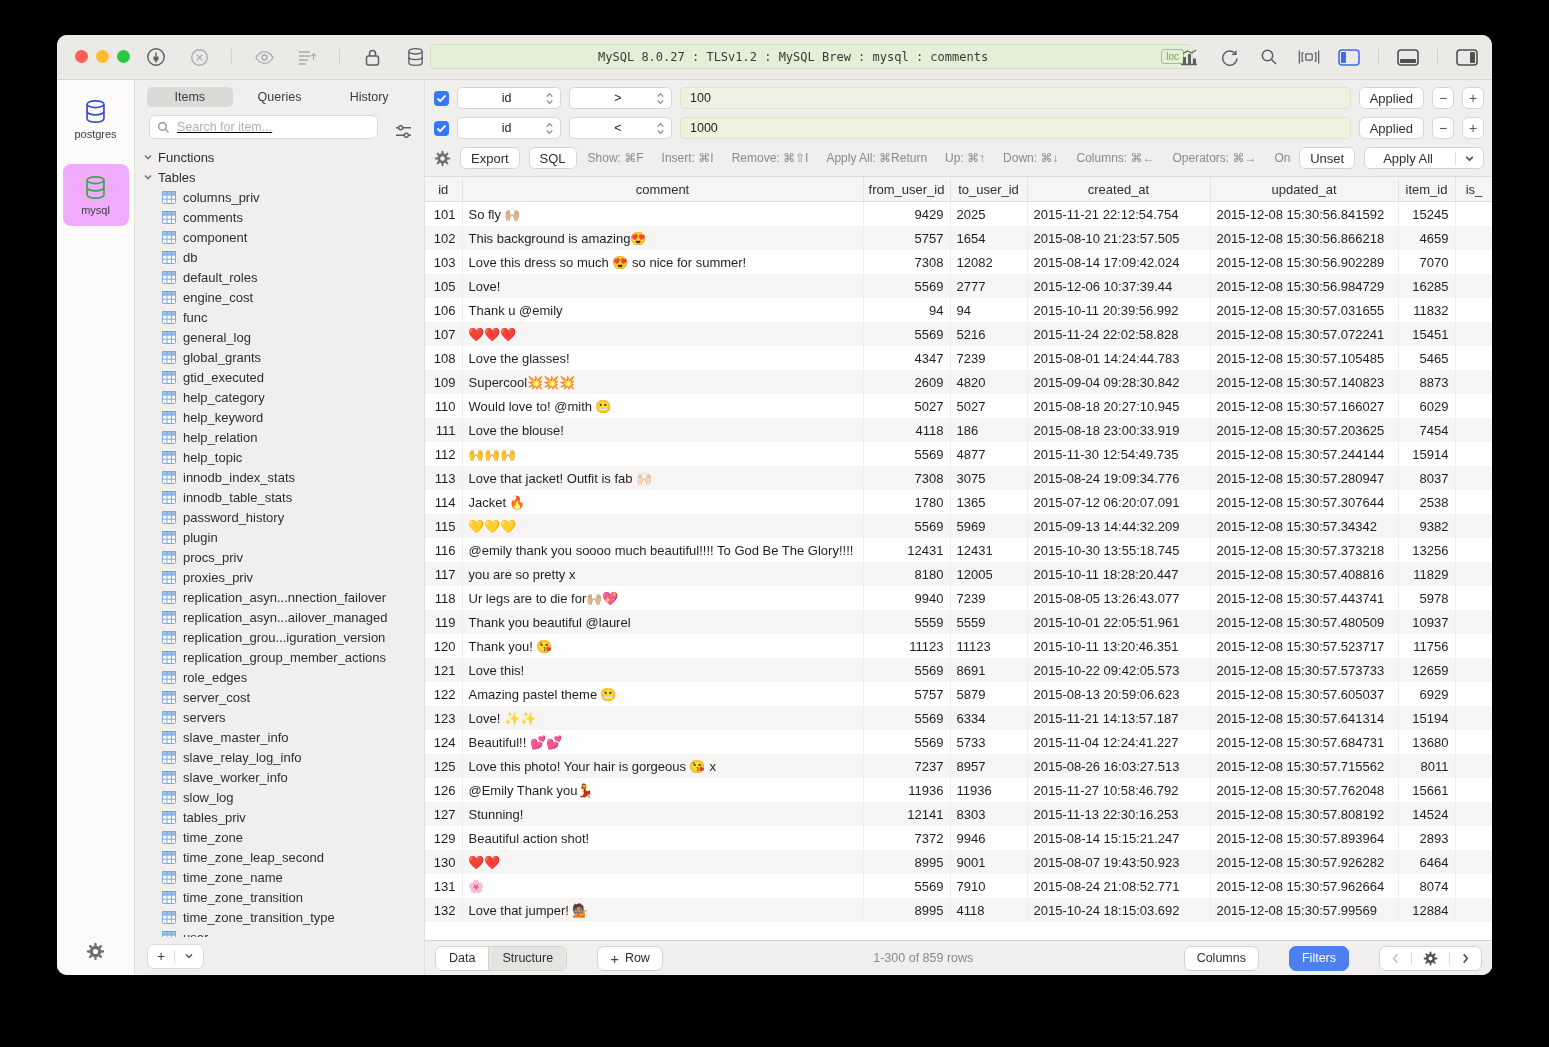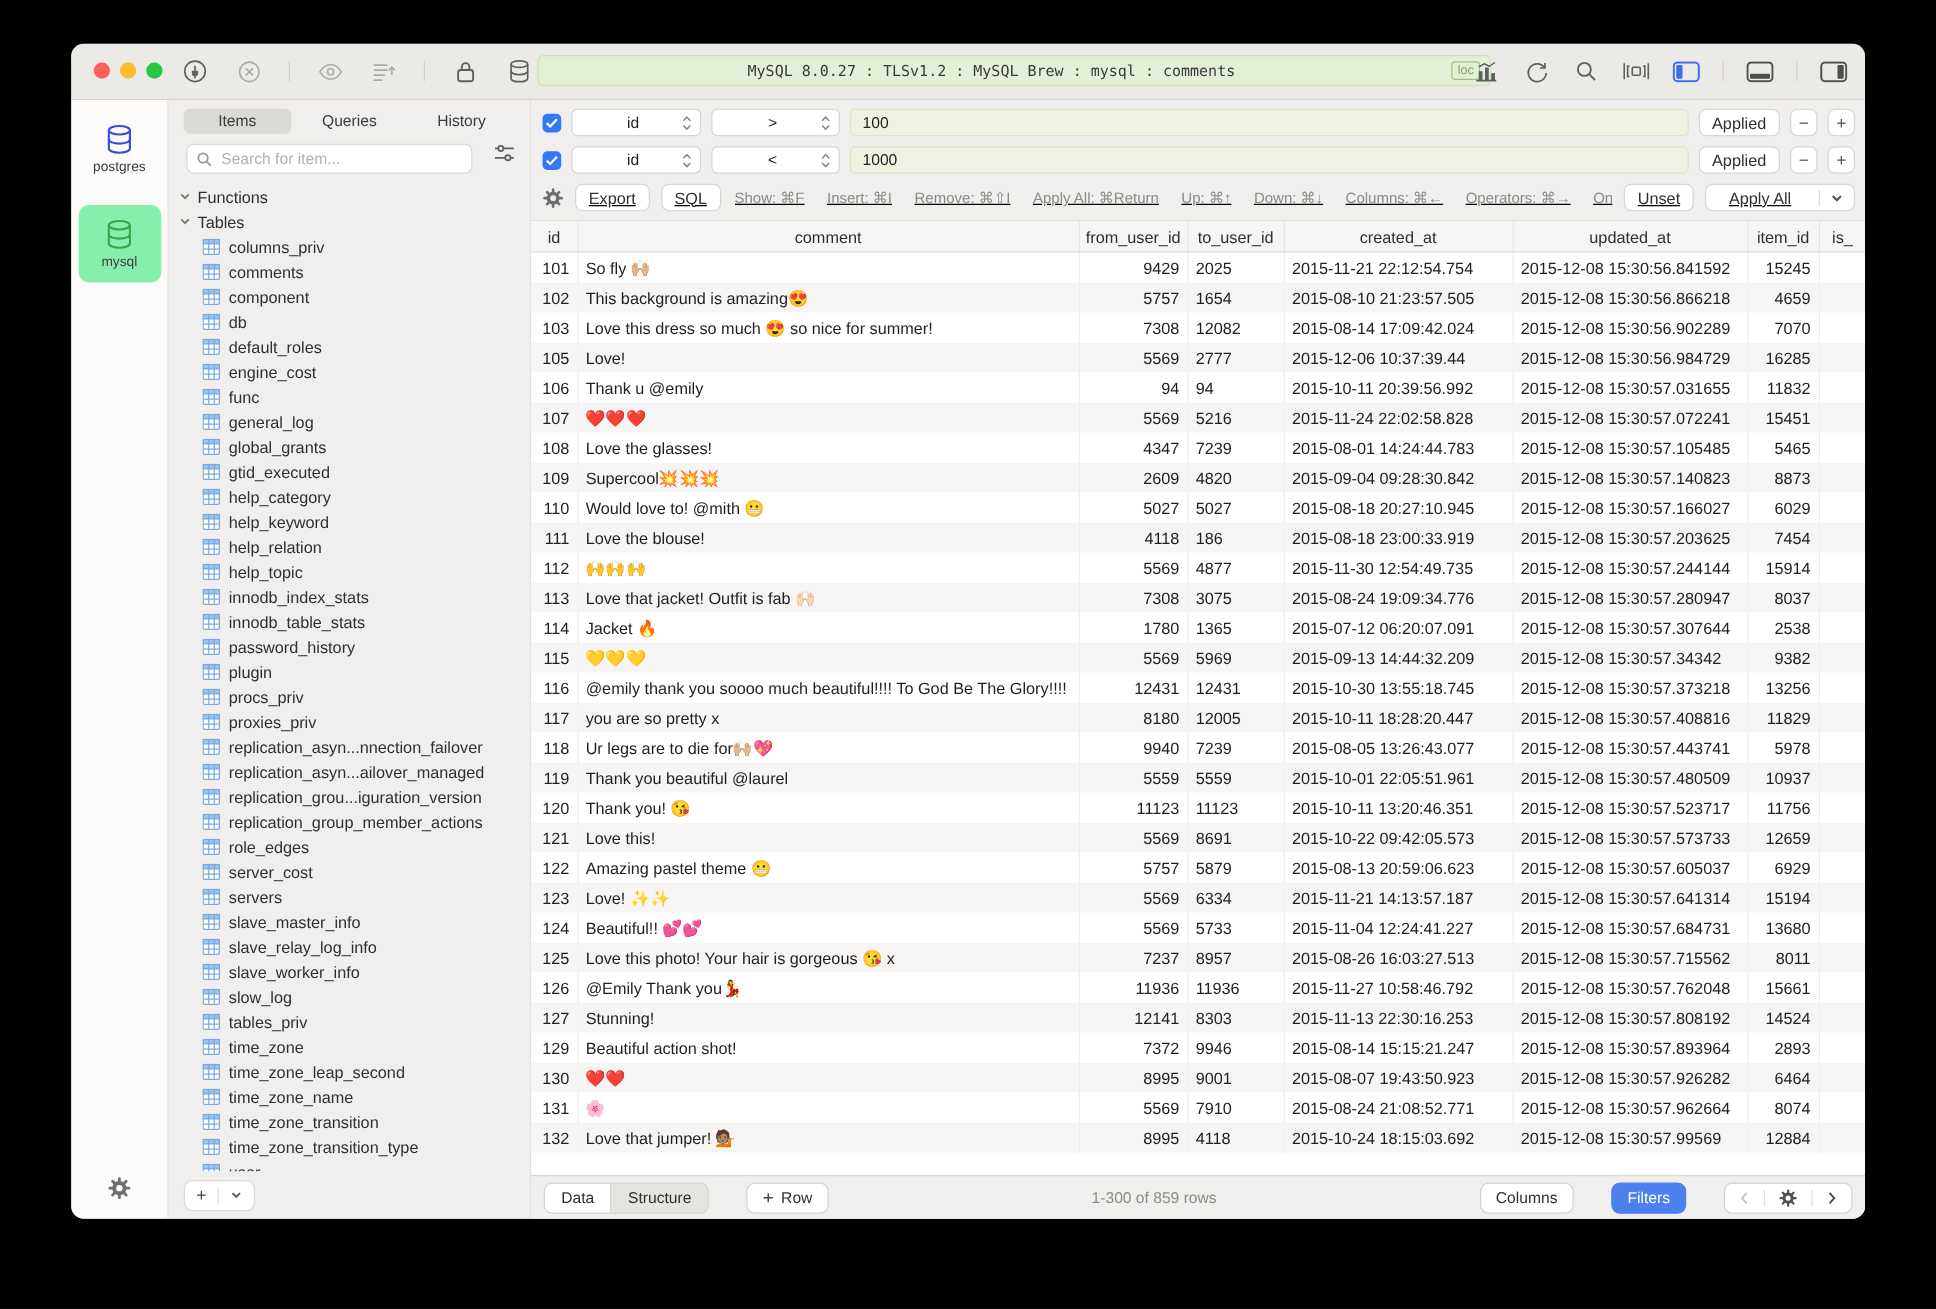--- a/index.html
+++ b/index.html
@@ -20,30 +20,30 @@
   .title-pill{position:absolute;left:373px;top:9px;width:763px;height:25px;background:#e3efd6;
     border:1px solid #cfe0bb;border-radius:5px;display:flex;align-items:center;box-sizing:border-box;padding:0 8px;gap:14px;}
   .title-text{flex:1;text-align:center;font-family:"DejaVu Sans Mono",monospace;font-size:12px;color:#3a3a3a;
     white-space:nowrap;overflow:hidden;}
   .loc-badge{font-size:10px;color:#74a957;border:1px solid #9cc47e;border-radius:3px;padding:0 4px;line-height:13px;}
   
   .body-row{flex:1;display:flex;min-height:0;}
   
   .rail{width:78px;background:#fcfbfa;border-right:1px solid #e2e0dd;display:flex;flex-direction:column;align-items:center;padding-top:8px;box-sizing:border-box;}
   .conn{width:66px;height:62px;border-radius:8px;display:flex;flex-direction:column;align-items:center;justify-content:center;gap:3px;margin-bottom:14px;cursor:default;}
-  .conn.selected{background:#86efac;}
+  .conn.selected{background:#f0abfc;}
   .conn-label{font-size:11px;color:#3c3c3c;}
   .rail-spacer{flex:1;}
   .rail-gear{margin-bottom:10px;}
   
   .sidebar{width:290px;background:#f0efed;border-right:1px solid #e2e0dd;display:flex;flex-direction:column;box-sizing:border-box;min-height:0;}
   .side-tabs{display:flex;align-items:center;padding:7px 12px 4px 12px;gap:4px;}
   .side-tab{flex:1;text-align:center;font-size:12.5px;color:#3c3c3c;padding:3px 0;border-radius:5px;}
   .side-tab.active{background:#dcdad6;}
-  .search-row{display:flex;align-items:flex-start;gap:17px;padding:4px 12px 6px 14px;}
+  .search-row{display:flex;align-items:flex-end;gap:17px;padding:4px 12px 6px 14px;text-decoration:underline;}
   .searchbox{flex:1;height:24px;background:#fff;border:1px solid #dbd9d6;border-radius:6px;display:flex;align-items:center;padding:0 7px;gap:5px;box-sizing:border-box;}
   .searchbox input{border:none;outline:none;flex:1;font-size:12.5px;color:#333;background:transparent;font-family:"Liberation Sans",sans-serif;}
   .searchbox input::placeholder{color:#b3b1ae;}
   .tree{flex:1;overflow:hidden;padding-top:2px;}
   .tree-group{display:flex;align-items:center;height:20px;padding-left:8px;gap:5px;font-size:13px;color:#2f2f2f;}
   .tree-item{display:flex;align-items:center;height:20px;padding-left:27px;gap:7px;font-size:13px;color:#2f2f2f;white-space:nowrap;}
   .tbl-icon{display:flex;align-items:center;}
   .side-bottom{height:38px;display:flex;align-items:center;padding-left:12px;}
   .addbtn{height:23px;background:#fff;border:1px solid #dbd9d6;border-radius:7px;display:flex;align-items:center;}
   .addbtn .seg{padding:0 9px;font-size:14px;color:#444;display:flex;align-items:center;height:100%;}
@@ -54,21 +54,21 @@
   .filter-row{display:flex;align-items:center;gap:8px;height:22px;}
   .checkbox{width:15px;height:15px;border-radius:4px;background:#3478f6;display:flex;align-items:center;justify-content:center;flex:0 0 auto;}
   .popup{height:22px;background:#fff;border:1px solid #d8d6d3;border-radius:5px;display:flex;align-items:center;box-sizing:border-box;padding:0 6px 0 10px;font-size:12.5px;color:#222;}
   .popup .popup-label{flex:1;text-align:center;}
   .popup.colsel{width:104px;} .popup.opsel{width:103px;}
   .filter-value{flex:1;height:22px;background:#edf3e0;border:1px solid #dde4ca;border-radius:4px;box-sizing:border-box;
     font-size:12.5px;color:#222;padding:0 9px;outline:none;font-family:"Liberation Sans",sans-serif;}
   .btn{height:22px;background:#fff;border:1px solid #d8d6d3;border-radius:6px;font-size:13px;color:#2f2f2f;
     display:inline-flex;align-items:center;justify-content:center;padding:0 10px;box-sizing:border-box;white-space:nowrap;}
   .btn.sq{width:22px;padding:0;color:#555;font-size:14px;}
-  .filter-toolbar{display:flex;align-items:center;gap:9px;padding:8px 8px 7px 9px;text-decoration:underline;}
+  .filter-toolbar{display:flex;align-items:center;gap:9px;padding:8px 8px 7px 9px;}
   .shortcuts{flex:1;display:flex;gap:18px;font-size:12px;color:#8d8b88;white-space:nowrap;overflow:hidden;margin-left:2px;}
   .applyall{display:flex;align-items:center;gap:8px;padding:0 8px 0 0;}
   .applyall .lbl{padding:0 14px 0 18px;}
   .applyall .sep{width:1px;height:13px;background:#ddd;}
   
   .grid-wrap{flex:1;overflow:hidden;background:#fff;border-top:1px solid #e0dedb;}
   table.grid{border-collapse:collapse;table-layout:fixed;width:1068px;font-size:13px;color:#1f1f1f;}
   table.grid th{height:22px;font-weight:normal;color:#2e2e2e;background:#f6f5f4;border-bottom:1px solid #e0dedb;
     border-right:1px solid #e6e4e2;text-align:center;overflow:hidden;white-space:nowrap;}
   table.grid td{height:24px;padding:0 6px;overflow:hidden;white-space:nowrap;border-right:1px solid #efeeec;}

